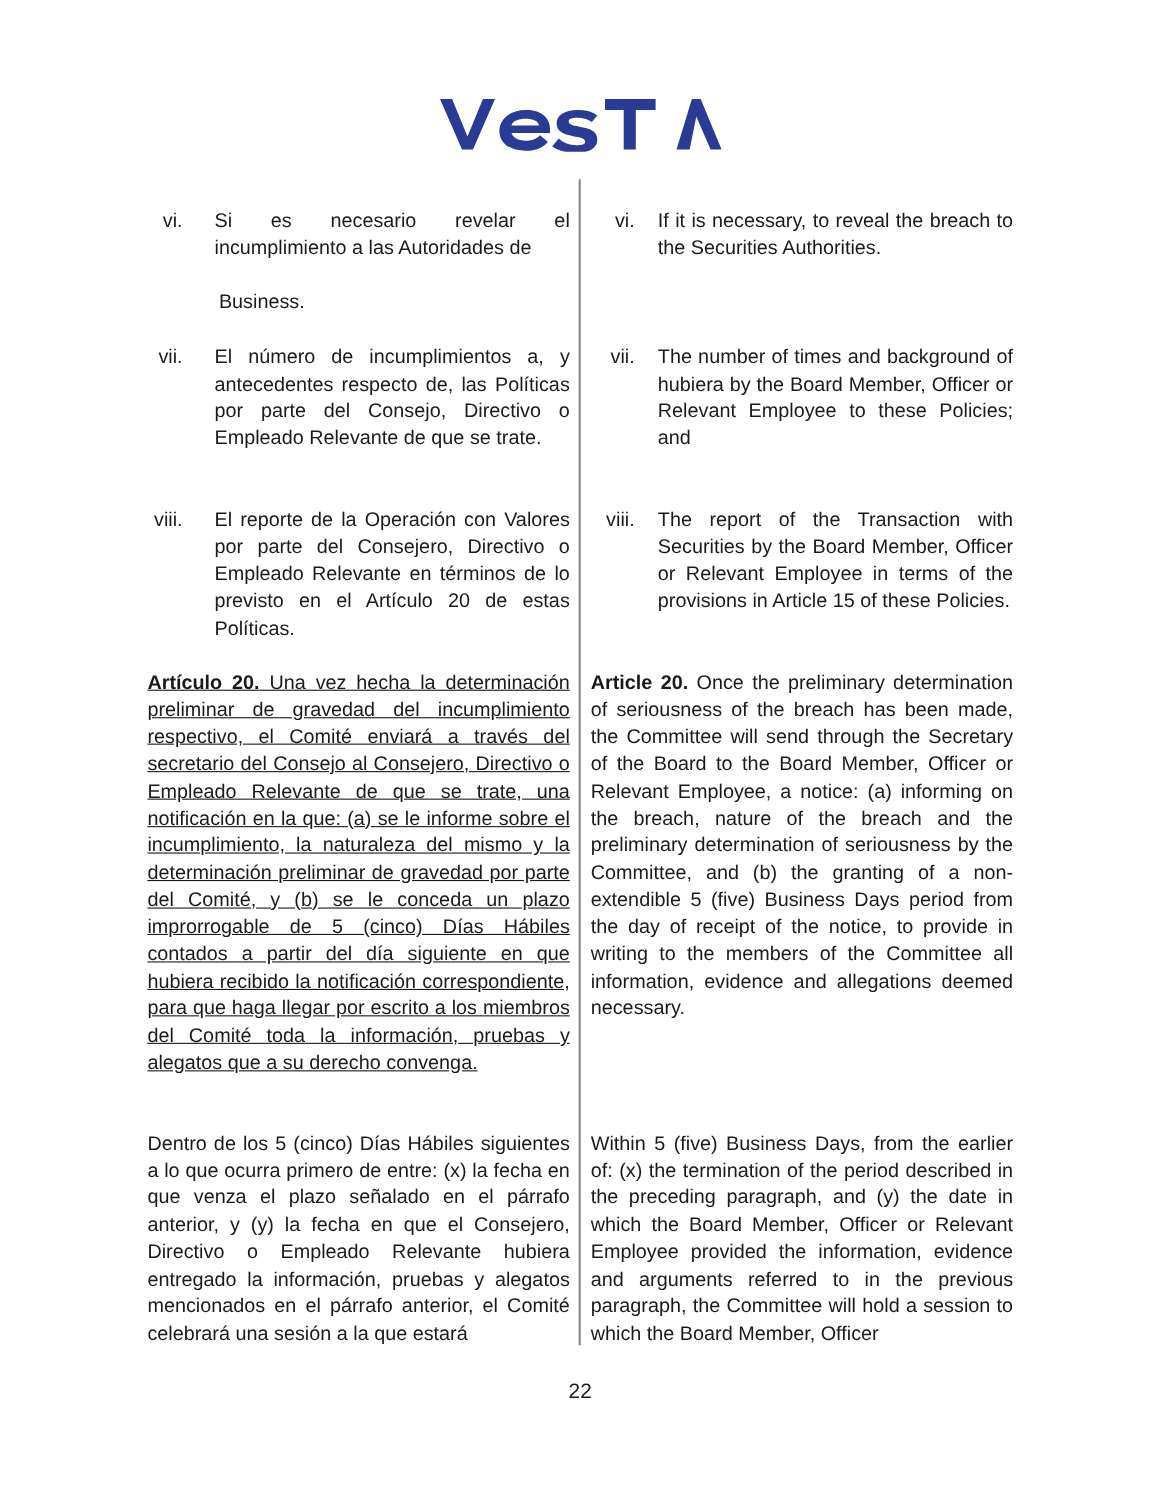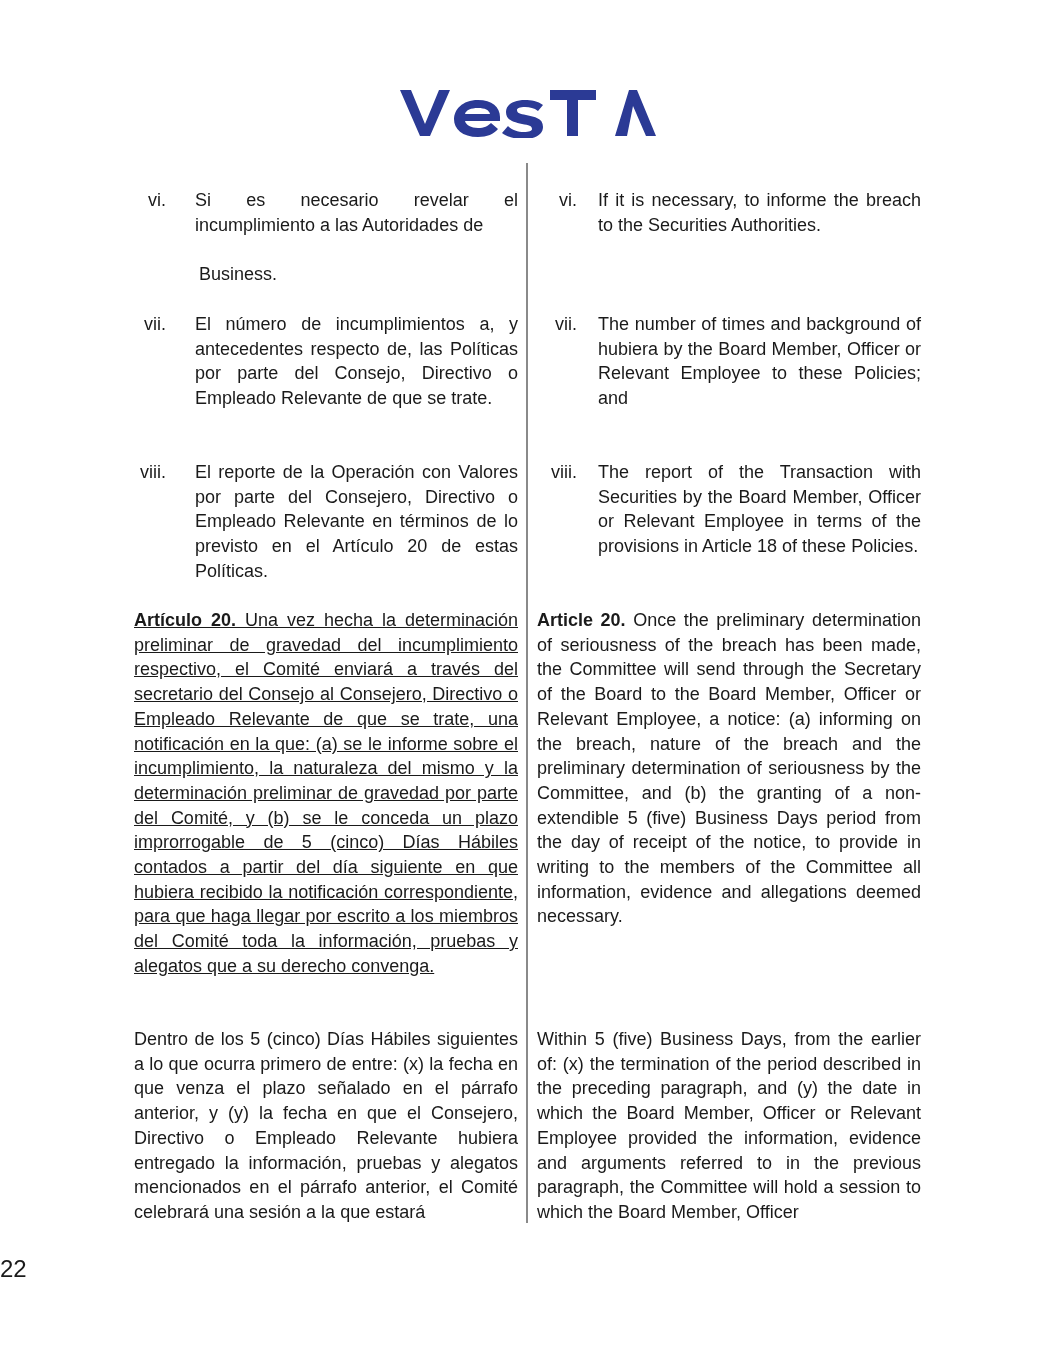--- a/index.html
+++ b/index.html
@@ -9,21 +9,21 @@
   .divider { position: absolute; left: 526px; top: 163px; width: 1.5px; height: 1060px; background: #8a8a8a; }
   .col { position: absolute; width: 384px; font-size: 18px; line-height: 24.7px; }
   .col.left { left: 134px; }
   .col.right { left: 537px; }
   .item { position: absolute; width: 384px; }
   .item .num { position: absolute; left: 0; width: 40px; text-align: right; }
   .col.left .item .num { left: -8px; width: 40px; text-align: right; }
   .item .txt { position: absolute; left: 61px; width: 323px; text-align: justify; }
   .para { position: absolute; width: 384px; text-align: justify; }
   .para b { font-weight: bold; }
-  .pagenum { position: absolute; left: 0; width: 1055px; top: 1255px; text-align: left; font-size: 24px; }
+  .pagenum { position: absolute; left: 0; width: 1055px; top: 1255px; text-align: center; font-size: 19px; }
   .indent-extra { padding-left: 4px; }
 </style>
 </head>
 <body>
 
 <svg class="logo" viewBox="0 0 256 52" xmlns="http://www.w3.org/2000/svg">
   <g fill="#2b3a95">
 
     <polygon points="0,4 11,4 25,38 39,4 50,4 30,50 20,50"></polygon>
 
@@ -57,29 +57,29 @@
   </div>
   <div class="para" style="top:608px; left:0;text-decoration:underline;">
     <b>Artículo 20.</b><span> Una vez hecha la determinación preliminar de gravedad del incumplimiento respectivo, el Comité enviará a través del secretario del Consejo al Consejero, Directivo o Empleado Relevante de que se trate, una notificación en la que: (a) se le informe sobre el incumplimiento, la naturaleza del mismo y la determinación preliminar de gravedad por parte del Comité, y (b) se le conceda un plazo improrrogable de 5 (cinco) Días Hábiles contados a partir del día siguiente en que hubiera recibido la notificación correspondiente, para que haga llegar por escrito a los miembros del Comité toda la información, pruebas y alegatos que a su derecho convenga.</span>
   </div>
   <div class="para" style="top:1027px; left:0;">Dentro de los 5 (cinco) Días Hábiles siguientes a lo que ocurra primero de entre: (x) la fecha en que venza el plazo señalado en el párrafo anterior, y (y) la fecha en que el Consejero, Directivo o Empleado Relevante hubiera entregado la información, pruebas y alegatos mencionados en el párrafo anterior, el Comité celebrará una sesión a la que estará</div>
 </div>
 
 <div class="col right">
   <div class="item" style="top:188px;">
     <span class="num">vi.</span>
-    <span class="txt">If it is necessary, to informe the breach to the Securities Authorities.</span>
+    <span class="txt">If it is necessary, to reveal the breach to the Securities Authorities.</span>
   </div>
   <div class="item" style="top:312px;">
     <span class="num">vii.</span>
     <span class="txt">The number of times and background of hubiera by the Board Member, Officer or Relevant Employee to these Policies; and</span>
   </div>
   <div class="item" style="top:460px;">
     <span class="num">viii.</span>
-    <span class="txt">The report of the Transaction with Securities by the Board Member, Officer or Relevant Employee in terms of the provisions in Article 18 of these Policies.</span>
+    <span class="txt">The report of the Transaction with Securities by the Board Member, Officer or Relevant Employee in terms of the provisions in Article 15 of these Policies.</span>
   </div>
   <div class="para" style="top:608px; left:0;">
     <b>Article 20.</b><span> Once the preliminary determination of seriousness of the breach has been made, the Committee will send through the Secretary of the Board to the Board Member, Officer or Relevant Employee, a notice: (a) informing on the breach, nature of the breach and the preliminary determination of seriousness by the Committee, and (b) the granting of a non-extendible 5 (five) Business Days period from the day of receipt of the notice, to provide in writing to the members of the Committee all information, evidence and allegations deemed necessary.</span>
   </div>
   <div class="para" style="top:1027px; left:0;">Within 5 (five) Business Days, from the earlier of: (x) the termination of the period described in the preceding paragraph, and (y) the date in which the Board Member, Officer or Relevant Employee provided the information, evidence and arguments referred to in the previous paragraph, the Committee will hold a session to which the Board Member, Officer</div>
 </div>
 
 <div class="pagenum">22</div>
 
 </body></html>

